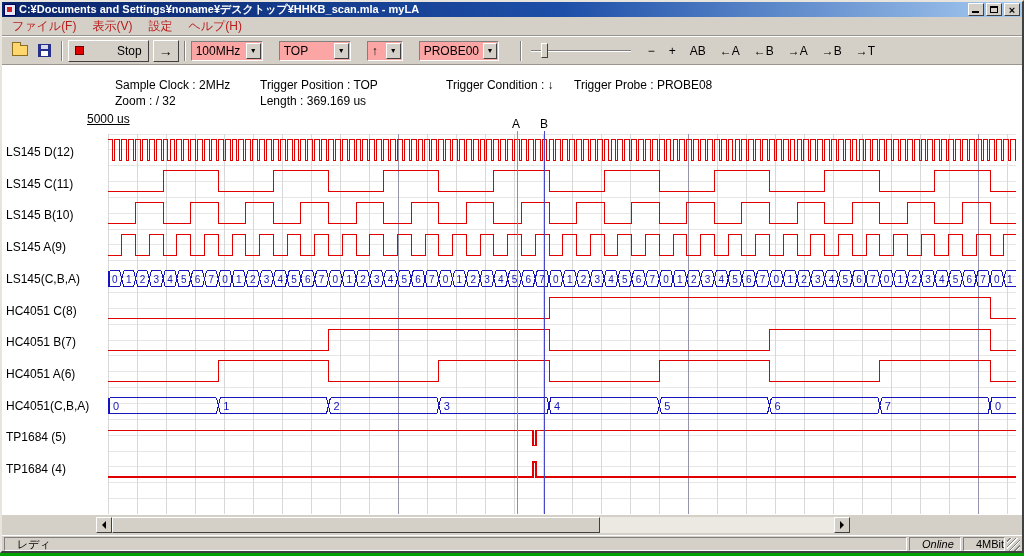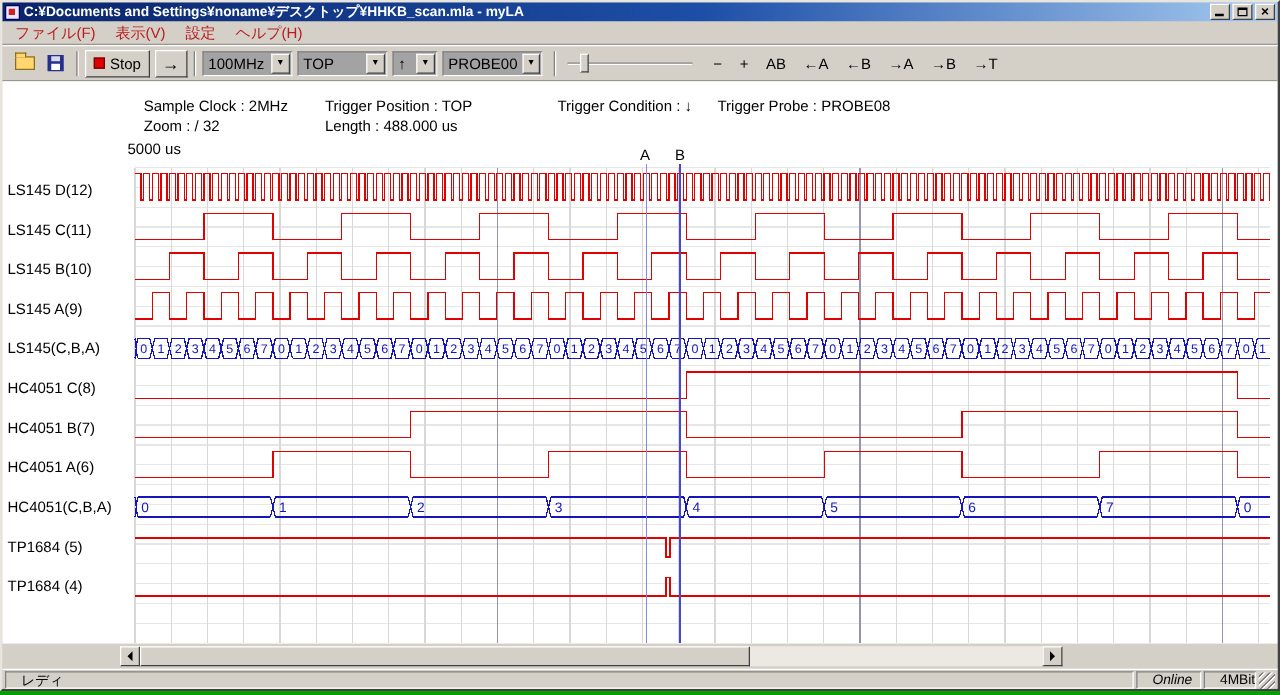--- a/index.html
+++ b/index.html
@@ -41,29 +41,29 @@
   .menu-item { font-size:12px; padding:2px 8px; color:#b91c1c; white-space:nowrap; }
   
   .toolbar {
     height:29px; background:#d4d0c8; display:flex; align-items:center;
     border-top:1px solid #fff; border-bottom:1px solid #9a968e; padding-left:6px;
   }
   .tb-sep { width:2px; height:20px; margin:0 5px; border-left:1px solid #808080; border-right:1px solid #fff; }
   .tb-btn { display:flex; align-items:center; justify-content:center; height:22px; font-size:12px; color:#000; padding:0 4px; }
   .icon-btn { width:24px; }
   .bordered { border:1px solid; border-color:#fff #404040 #404040 #fff; background:#d4d0c8; }
-  .stop-btn { padding:0 6px; }
+  .stop-btn { padding:0 6px;gap:29px; }
   .stop-square { width:9px; height:9px; background:#e00000; border:1px solid #700000; margin-right:4px; }
   .run-btn { width:26px; margin-left:4px; font-size:14px; }
   .folder-ico { width:16px; height:11px; background:#ffd76e; border:1px solid #8a6d1f; position:relative; }
   .folder-ico::before { content:""; position:absolute; left:-1px; top:-4px; width:7px; height:3px; background:#ffd76e; border:1px solid #8a6d1f; border-bottom:none; }
   .floppy-ico { width:13px; height:13px; background:#26308c; position:relative; }
   .floppy-ico::before { content:""; position:absolute; left:3px; top:1px; width:7px; height:4px; background:#d8d8e8; }
   .floppy-ico::after { content:""; position:absolute; left:3px; bottom:1px; width:7px; height:5px; background:#fff; }
-  .combo { display:flex; height:20px; background:#a3a3a3; border:1px solid; border-color:#808080 #fff #fff #808080; margin-right:4px; align-items:center; }
+  .combo { display:flex; height:20px; background:#fca5a5; border:1px solid; border-color:#808080 #fff #fff #808080; margin-right:16px; align-items:center; }
   .combo-value { font-size:12px; padding:0 4px; flex:1; white-space:nowrap; }
   .combo-arrow { width:15px; height:16px; margin-right:1px; background:#d4d0c8; border:1px solid; border-color:#fff #404040 #404040 #fff; font-size:7px; display:flex; align-items:center; justify-content:center; }
   .c-clock { width:72px; } .c-trig { width:72px; } .c-edge { width:36px; } .c-probe { width:80px;justify-content:center; }
   .slider { position:relative; width:100px; height:20px; margin:0 10px 0 4px; }
   .slider-track { position:absolute; left:0; right:0; top:9px; height:2px; background:#808080; border-bottom:1px solid #fff; }
   .slider-thumb { position:absolute; left:10px; top:2px; width:7px; height:15px; background:#d4d0c8; border:1px solid; border-color:#fff #404040 #404040 #fff; }
   .flat-btn { padding:0 5px; margin:0 2px; white-space:nowrap; }
   
   .client { position:relative; width:1020px; height:450px; background:#fff; overflow:hidden; }
   .info-text { position:absolute; font-size:12px; color:#000; white-space:nowrap; }
@@ -616,22 +616,22 @@
         <text x="4" y="408.0" font-size="12" fill="#000000">TP1684 (4)</text>
         <path d="M 106 412 L 531 412 L 531 397 L 534 397 L 534 412 L 1014 412" stroke="#e00000" fill="none" stroke-width="1.4"></path>
         <line x1="515" y1="66" x2="515" y2="449" stroke="#8888d8" stroke-width="1"></line>
         <line x1="542" y1="66" x2="542" y2="449" stroke="#4848c8" stroke-width="1"></line>
       </svg>
     <div class="info-text" style="left:113px; top:13px;">Sample Clock : 2MHz</div>
     <div class="info-text" style="left:258px; top:13px;">Trigger Position : TOP</div>
     <div class="info-text" style="left:444px; top:13px;">Trigger Condition : ↓</div>
     <div class="info-text" style="left:572px; top:13px;">Trigger Probe : PROBE08</div>
     <div class="info-text" style="left:113px; top:29px;">Zoom : /  32</div>
-    <div class="info-text" style="left:258px; top:29px;">Length : 488.000 us</div>
-    <div class="info-text" style="left:100px; top:47px;">5000 us</div>
+    <div class="info-text" style="left:258px; top:29px;">Length : 369.169 us</div>
+    <div class="info-text" style="left:85px; top:47px;text-decoration:underline;">5000 us</div>
     <div class="cursor-label" style="left:510px; top:52px;">A</div>
     <div class="cursor-label" style="left:538px; top:52px;">B</div>
   </div>
 
   <div class="scrollzone">
     <div class="hscrollbar">
       <div class="sb-btn sb-left">
           <span class="sb-arrow arr-left"></span>
         </div>
       <div class="sb-thumb"></div>

